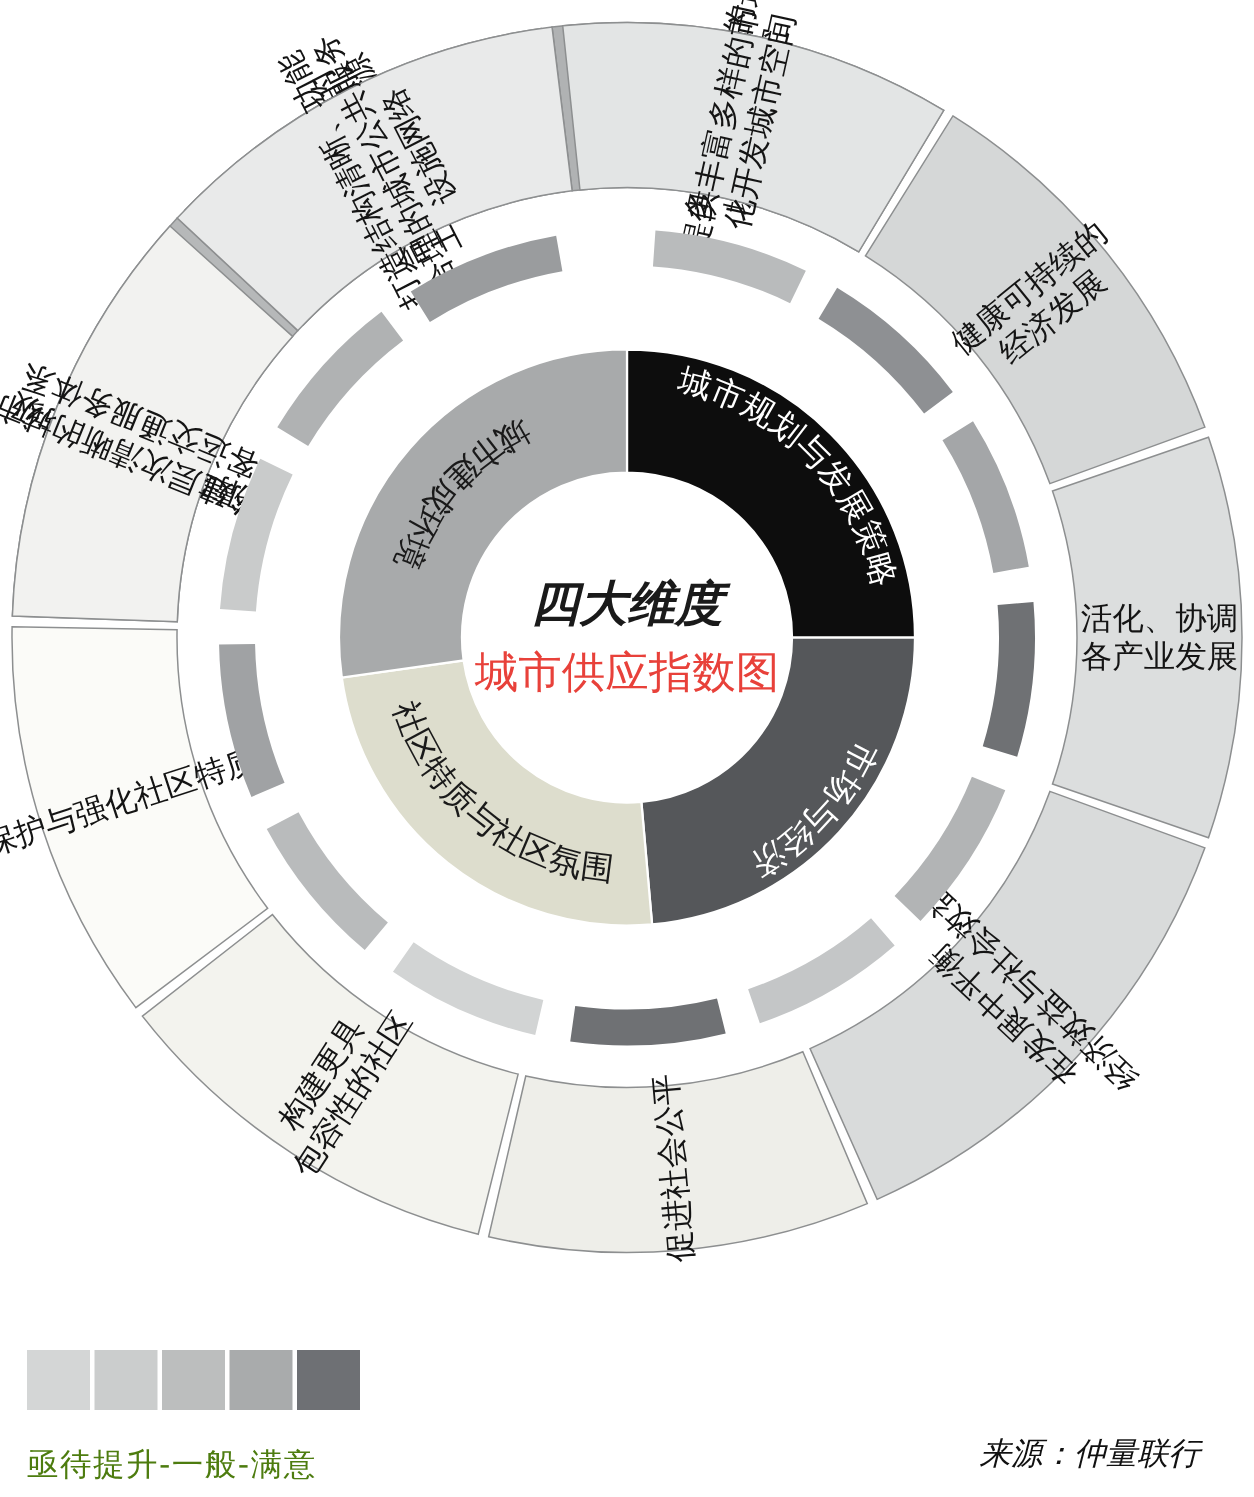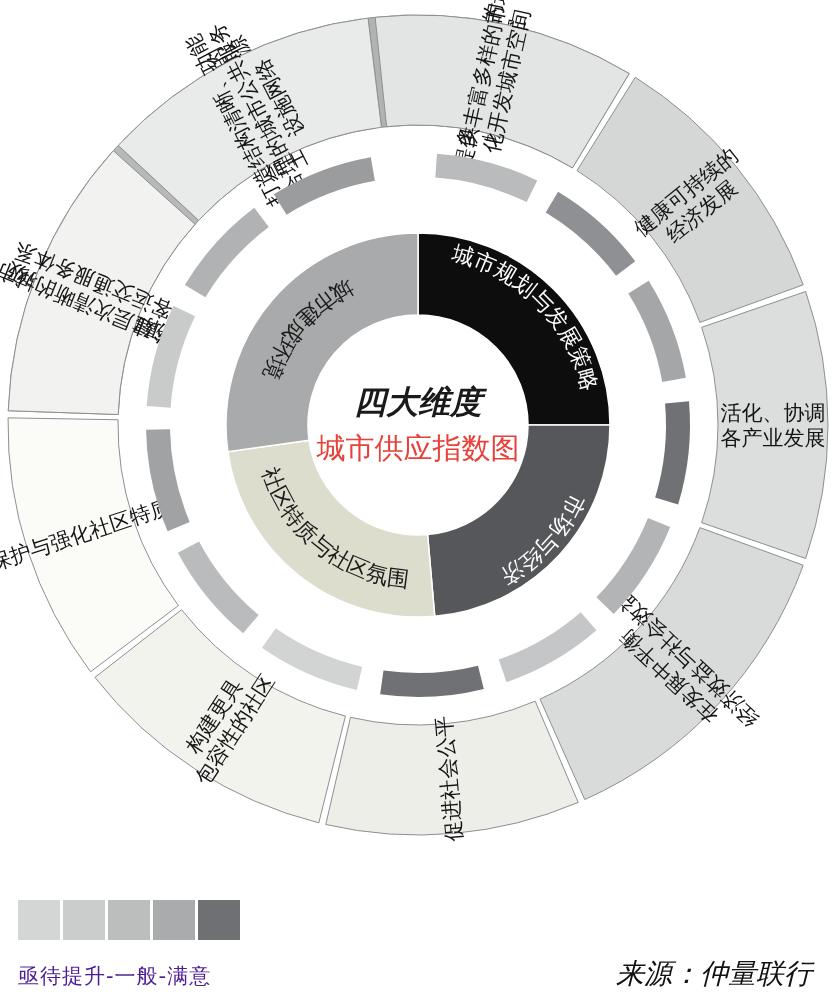--- a/index.html
+++ b/index.html
@@ -10,26 +10,26 @@
     position:relative;overflow:hidden;
   }
   #wrap{position:absolute;inset:0;}
   svg{display:block;}
   .legend{
     position:absolute;left:18px;top:900px;
   }
   .swatches{display:flex;gap:3px;}
   .sw{width:42px;height:40px;}
   .legend-text{
-    margin-top:22px;font-size:21px;color:#4c1d95;letter-spacing:1px;
+    margin-top:22px;font-size:21px;color:#4d7c0f;letter-spacing:1px;
     font-family:"DejaVu Sans","Liberation Sans",sans-serif;
   }
   .source{
-    position:absolute;right:24px;top:955px;
-    font-size:28px;color:#111;font-style:italic;
+    position:absolute;right:36px;top:955px;
+    font-size:21px;color:#111;font-style:italic;
     font-family:"DejaVu Serif","Liberation Serif",serif;
     white-space:nowrap;
   }
   .center-title{
     font-family:"DejaVu Serif","Liberation Serif",serif;
     font-style:italic;font-weight:bold;
   }
 </style>
 </head>
 <body>

